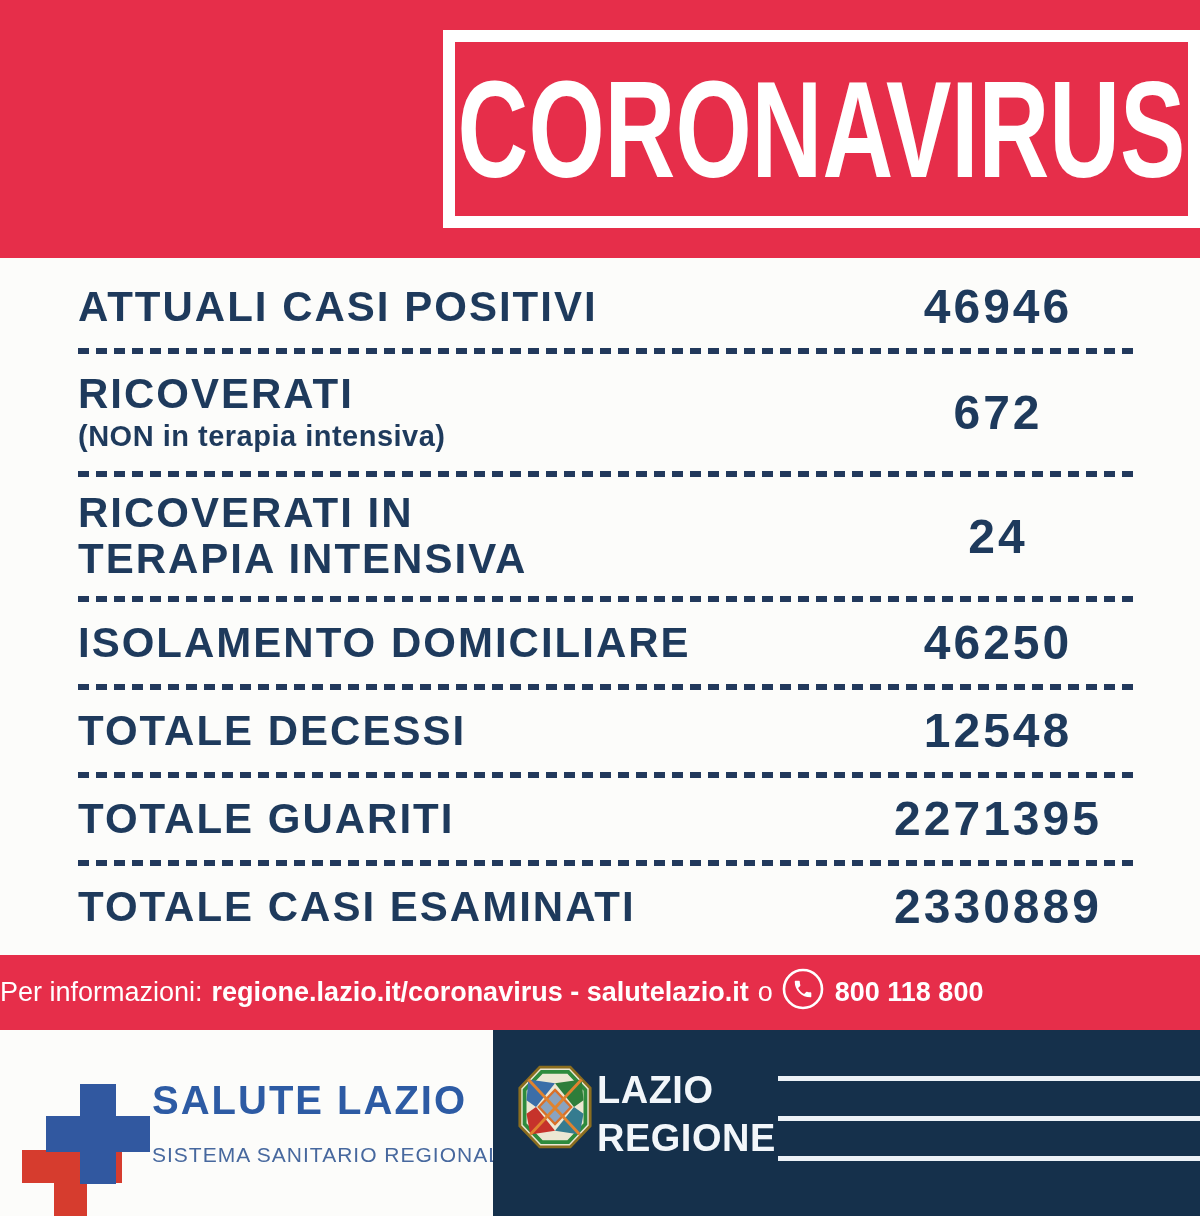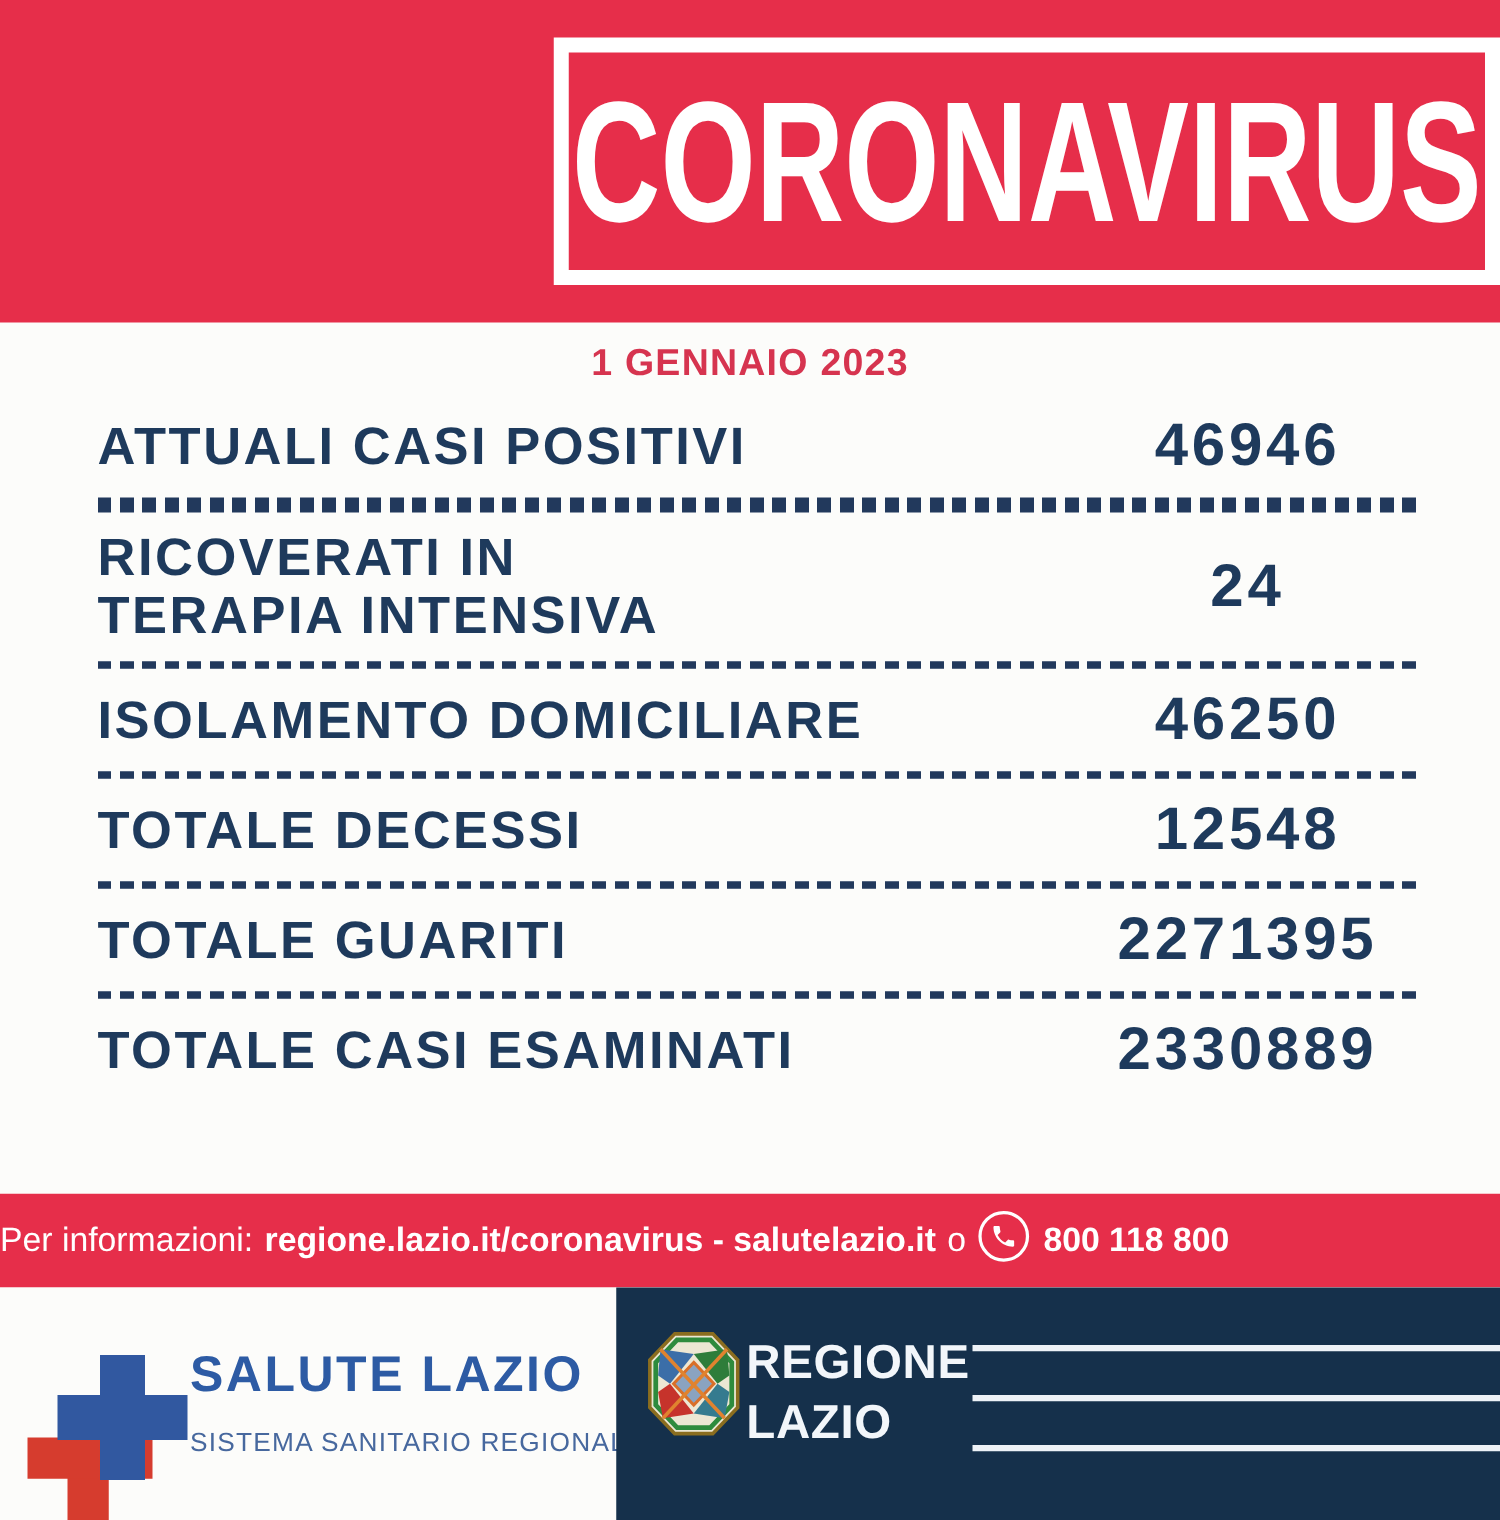--- a/index.html
+++ b/index.html
@@ -94,32 +94,36 @@
 <body>
 
 <div class="page">
 
   <div class="header band-red">
     <div class="title-box">
       <div class="title-text">CORONAVIRUS</div>
     </div>
   </div>
 
-  <div class="date-row">
-    <span class="date-text">1 GENNAIO 2023</span>
-  </div>
 
   <div class="stats">
 
     <div class="srow first">
       <div class="lbl">ATTUALI CASI POSITIVI</div>
       <div class="val">46946</div>
     </div>
     <div class="dash"></div>
 
+    <div class="srow tall">
+      <div class="lbl">
+        <span>RICOVERATI</span>
+        <span class="sub">(NON in terapia intensiva)</span>
+      </div>
+      <div class="val">672</div>
+    </div>
     <div class="dash"></div>
 
     <div class="srow">
       <div class="lbl">
         <span>RICOVERATI IN</span>
         <span class="l2">TERAPIA INTENSIVA</span>
       </div>
       <div class="val">24</div>
     </div>
     <div class="dash"></div>
@@ -186,22 +190,22 @@
           <polygon points="12,16 40,20 20,45 10,38" fill="#3b6ea8"></polygon>
           <polygon points="40,20 68,16 70,38 60,45" fill="#2e7d3a"></polygon>
           <polygon points="20,45 10,52 14,74 40,70" fill="#c6332b"></polygon>
           <polygon points="60,45 70,52 66,74 40,70" fill="#357b8f"></polygon>
           <polygon points="40,27 57,45 40,63 23,45" fill="#8aa3c0" stroke="#d96f28" stroke-width="2.5"></polygon>
           <line x1="12" y1="16" x2="66" y2="74" stroke="#e0832f" stroke-width="3"></line>
           <line x1="68" y1="16" x2="14" y2="74" stroke="#e0832f" stroke-width="3"></line>
         </svg>
       </span>
       <div class="regione-name">
+        <span>LAZIO</span>
         <span>REGIONE</span>
-        <span>LAZIO</span>
       </div>
       <div class="rline l1"></div>
       <div class="rline l2"></div>
       <div class="rline l3"></div>
     </div>
 
   </div>
 
 </div>
 

